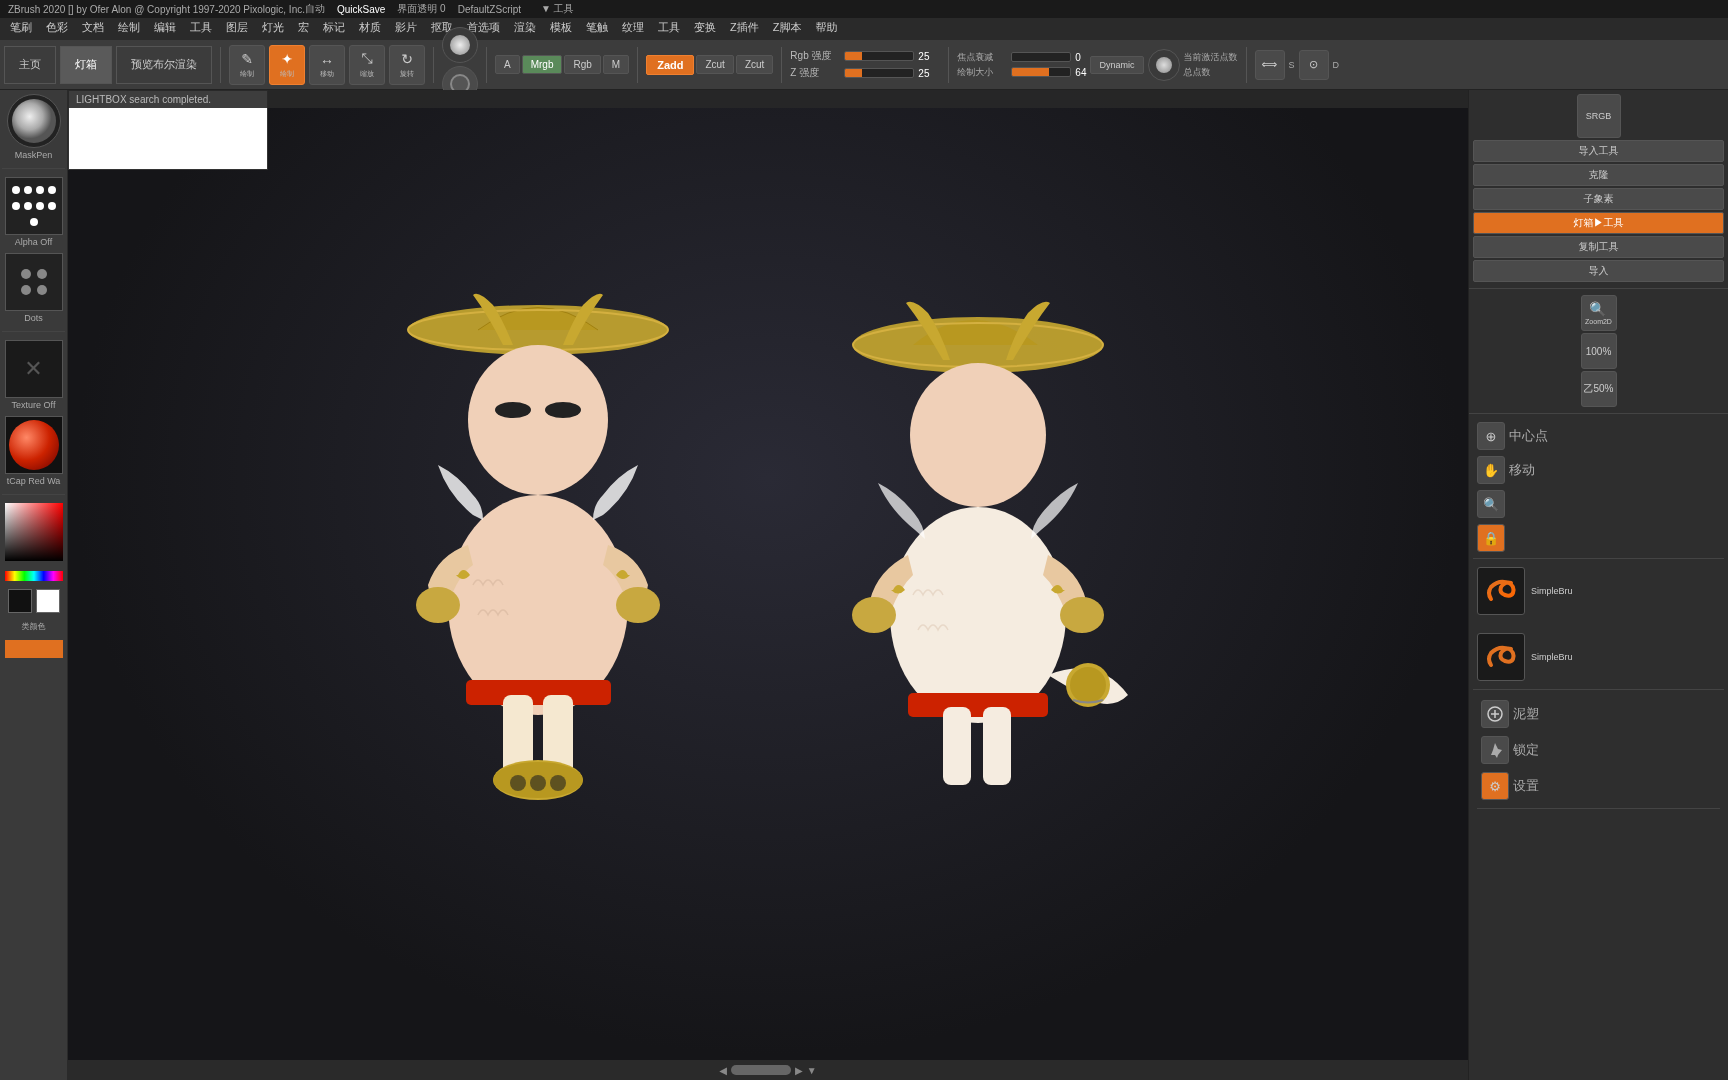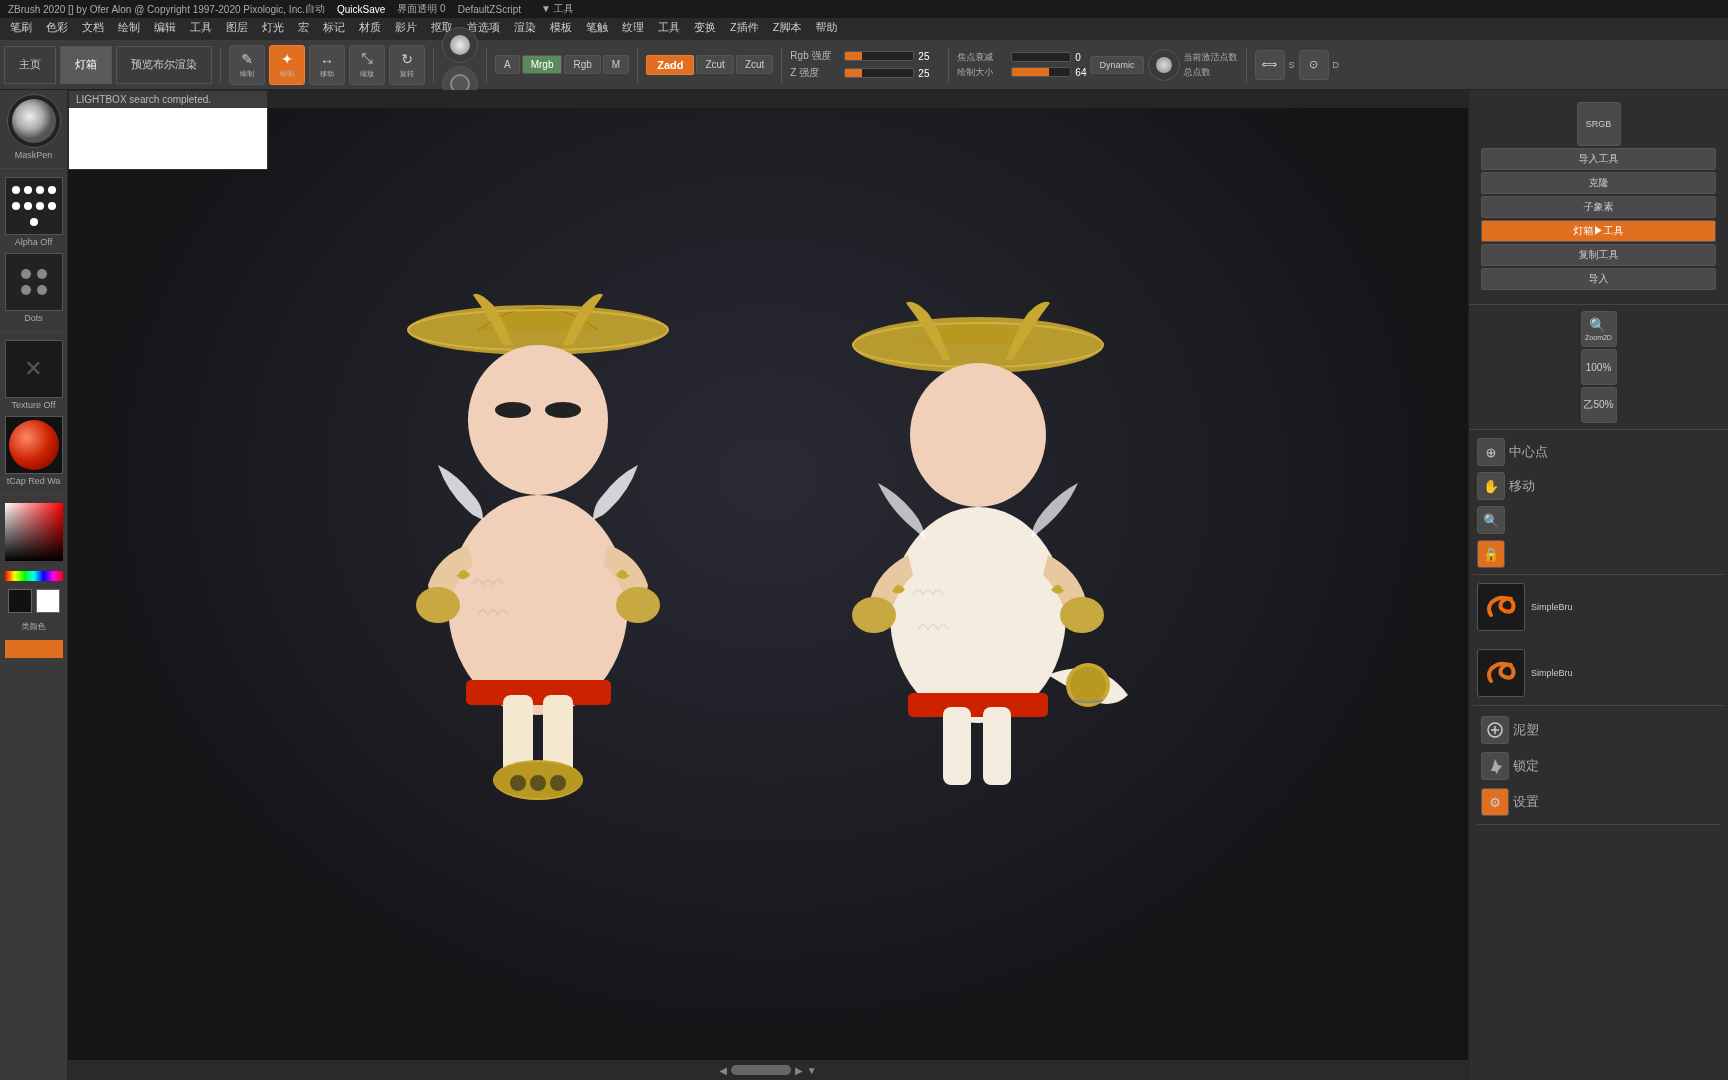--- a/index.html
+++ b/index.html
@@ -743,21 +743,21 @@
 
         <path d="M597 295 Q572 275 560 248 Q580 258 596 278 Q606 290 607 304" fill="white" opacity="0.7"></path>
         <path d="M723 295 Q748 275 760 248 Q740 258 724 278 Q714 290 713 304" fill="white" opacity="0.7"></path>
       </svg>
     </div>
   </div>
 </div>
 
 <div id="right-panel">
 
-  <div style="display:flex;flex-direction:column;gap:2px;padding:12px;">
+  <div style="display:flex;flex-direction:column;gap:2px;padding:4px;">
 
     <div style="display:flex;align-items:center;justify-content:center;width:100%;">
       <div style="width:44px;height:44px;background:#4a4a4a;border:1px solid #555;border-radius:3px;display:flex;flex-direction:column;align-items:center;justify-content:center;cursor:pointer;">
         <span style="font-size:9px;color:#ccc;">SRGB</span>
       </div>
     </div>
 
     <div class="right-panel-btn">导入工具</div>
     <div class="right-panel-btn">克隆</div>
     <div class="right-panel-btn">子象素</div>

